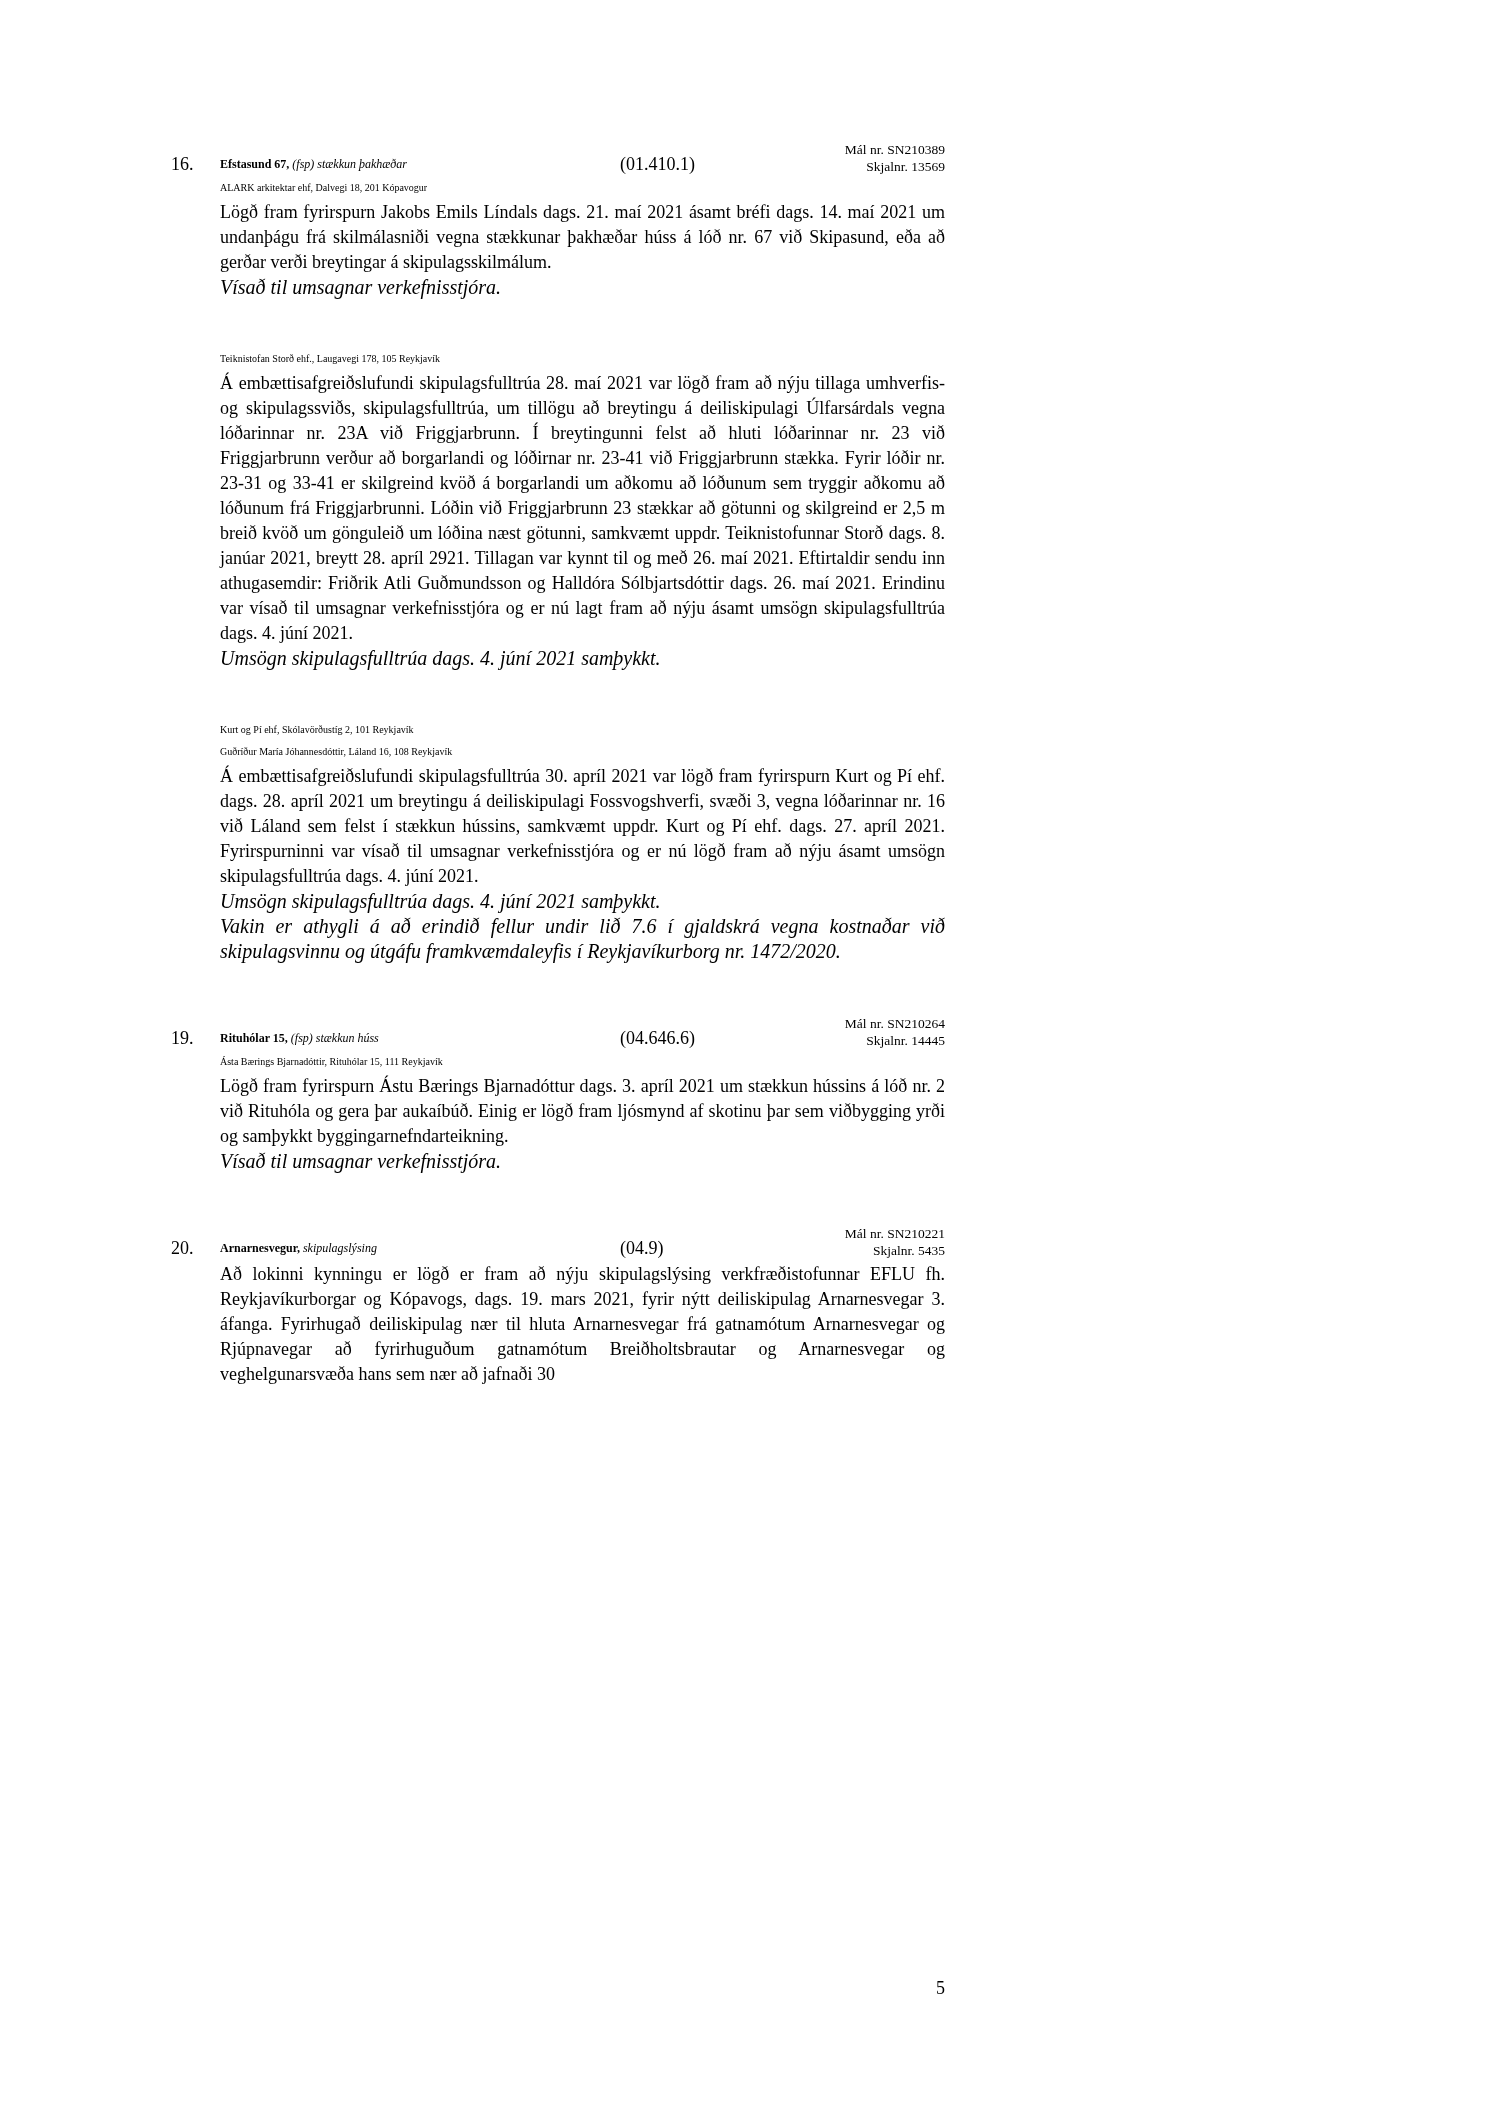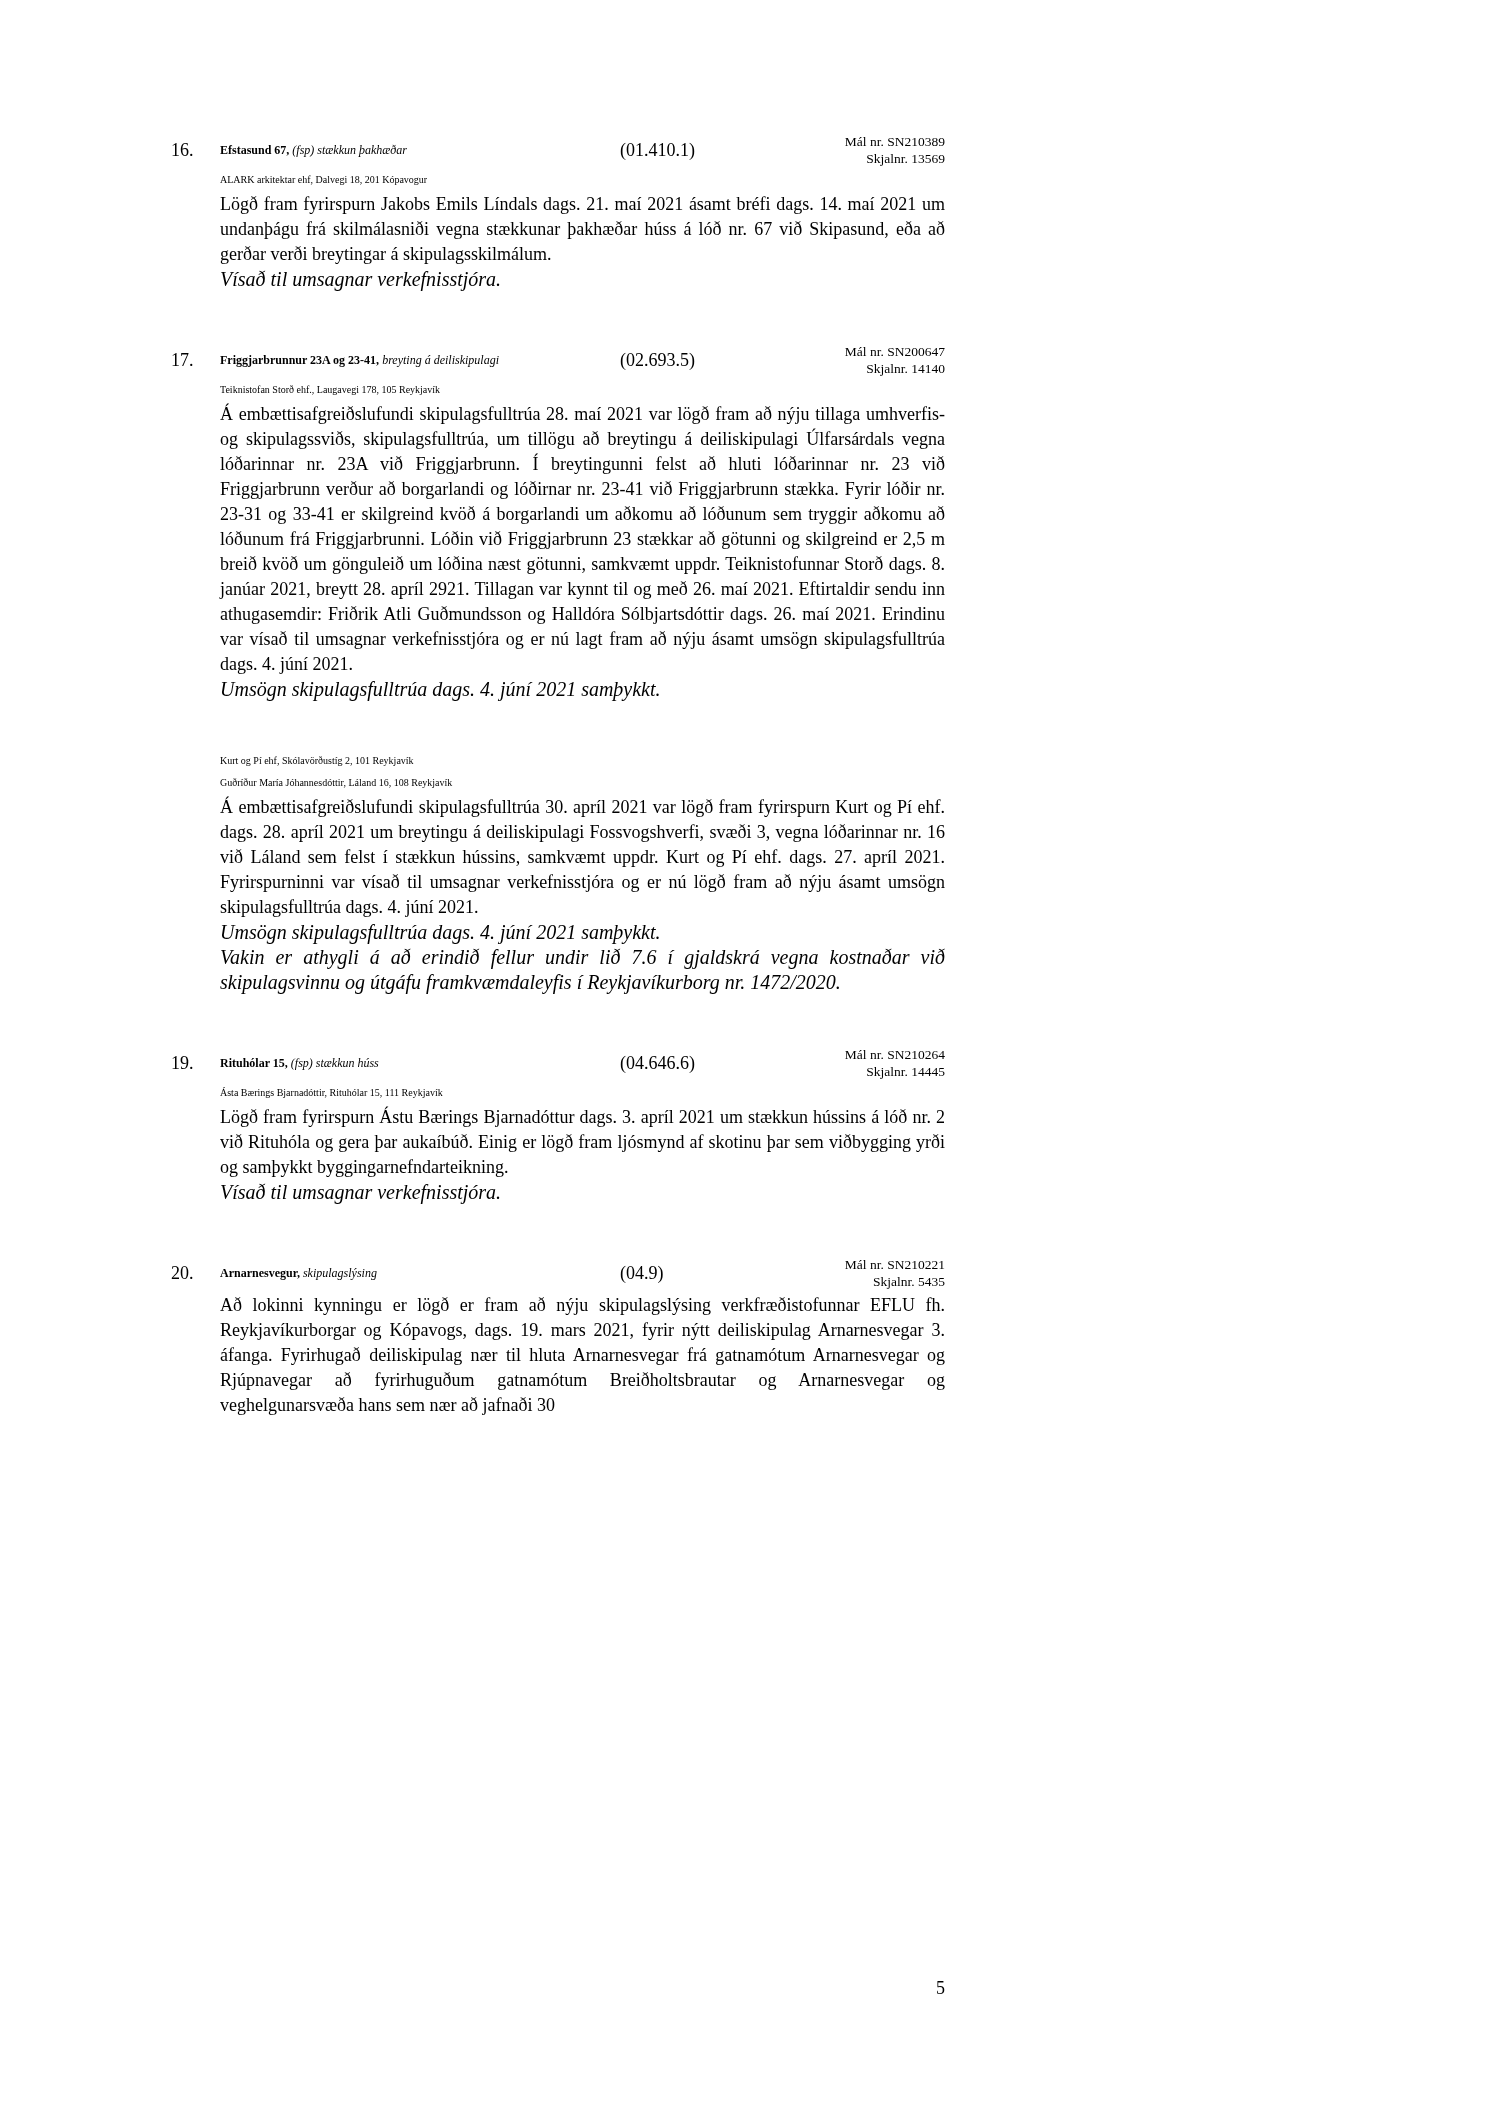--- a/index.html
+++ b/index.html
@@ -12,21 +12,21 @@
       position: relative;
       overflow: hidden;
     }
     .page-content {
       position: absolute;
       left: 171px;
       top: 132px;
       width: 774px;
     }
     .item { margin-bottom: 50px; }
-    .item-header { display: flex; align-items: center; }
+    .item-header { display: flex; align-items: flex-end; margin-top: 8px; }
     .item-number {
       flex: 0 0 49px;
       font-size: 18px;
       line-height: 22px;
     }
     .item-title {
       flex: 0 0 400px;
       font-size: 12px;
       line-height: 22px;
     }
@@ -89,32 +89,20 @@
         <div>Mál nr. SN210389</div>
         <div>Skjalnr. 13569</div>
       </div>
     </div>
     <div class="item-address">ALARK arkitektar ehf, Dalvegi 18, 201 Kópavogur</div>
     <p class="item-body">Lögð fram fyrirspurn Jakobs Emils Líndals dags. 21. maí 2021 ásamt bréfi dags. 14. maí 2021 um undanþágu frá skilmálasniði vegna stækkunar þakhæðar húss á lóð nr. 67 við Skipasund, eða að gerðar verði breytingar á skipulagsskilmálum.</p>
     <p class="item-resolution">Vísað til umsagnar verkefnisstjóra.</p>
   </section>
 
   <section class="item">
-    <div class="item-header">
-      <div class="item-number">17.</div>
-      <div class="item-title">
-        <span class="t-bold">Friggjarbrunnur 23A og 23-41,</span>
-        <span class="t-italic">breyting á deiliskipulagi</span>
-      </div>
-      <div class="item-code">(02.693.5)</div>
-      <div class="item-meta">
-        <div>Mál nr. SN200647</div>
-        <div>Skjalnr. 14140</div>
-      </div>
-    </div>
     <div class="item-address">Teiknistofan Storð ehf., Laugavegi 178, 105 Reykjavík</div>
     <p class="item-body">Á embættisafgreiðslufundi skipulagsfulltrúa 28. maí 2021 var lögð fram að nýju tillaga umhverfis- og skipulagssviðs, skipulagsfulltrúa, um tillögu að breytingu á deiliskipulagi Úlfarsárdals vegna lóðarinnar nr. 23A við Friggjarbrunn. Í breytingunni felst að hluti lóðarinnar nr. 23 við Friggjarbrunn verður að borgarlandi og lóðirnar nr. 23-41 við Friggjarbrunn stækka. Fyrir lóðir nr. 23-31 og 33-41 er skilgreind kvöð á borgarlandi um aðkomu að lóðunum sem tryggir aðkomu að lóðunum frá Friggjarbrunni. Lóðin við Friggjarbrunn 23 stækkar að götunni og skilgreind er 2,5 m breið kvöð um gönguleið um lóðina næst götunni, samkvæmt uppdr. Teiknistofunnar Storð dags. 8. janúar 2021, breytt 28. apríl 2921. Tillagan var kynnt til og með 26. maí 2021. Eftirtaldir sendu inn athugasemdir: Friðrik Atli Guðmundsson og Halldóra Sólbjartsdóttir dags. 26. maí 2021. Erindinu var vísað til umsagnar verkefnisstjóra og er nú lagt fram að nýju ásamt umsögn skipulagsfulltrúa dags. 4. júní 2021.</p>
     <p class="item-resolution">Umsögn skipulagsfulltrúa dags. 4. júní 2021 samþykkt.</p>
   </section>
 
   <section class="item">
     <div class="item-address">Kurt og Pí ehf, Skólavörðustíg 2, 101 Reykjavík</div>
     <div class="item-address">Guðríður María Jóhannesdóttir, Láland 16, 108 Reykjavík</div>
     <p class="item-body">Á embættisafgreiðslufundi skipulagsfulltrúa 30. apríl 2021 var lögð fram fyrirspurn Kurt og Pí ehf. dags. 28. apríl 2021 um breytingu á deiliskipulagi Fossvogshverfi, svæði 3, vegna lóðarinnar nr. 16 við Láland sem felst í stækkun hússins, samkvæmt uppdr. Kurt og Pí ehf. dags. 27. apríl 2021. Fyrirspurninni var vísað til umsagnar verkefnisstjóra og er nú lögð fram að nýju ásamt umsögn skipulagsfulltrúa dags. 4. júní 2021.</p>
     <p class="item-resolution">Umsögn skipulagsfulltrúa dags. 4. júní 2021 samþykkt.</p>

